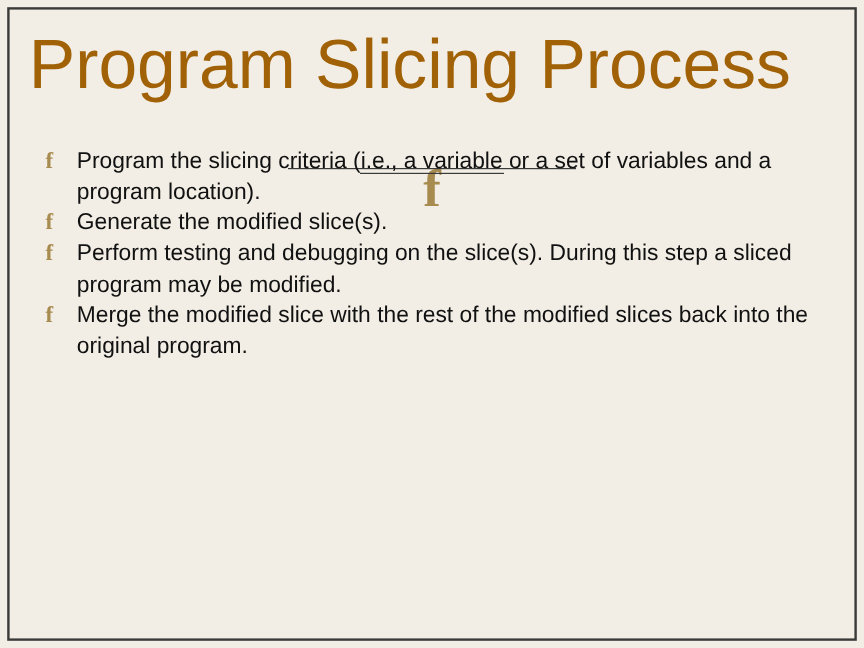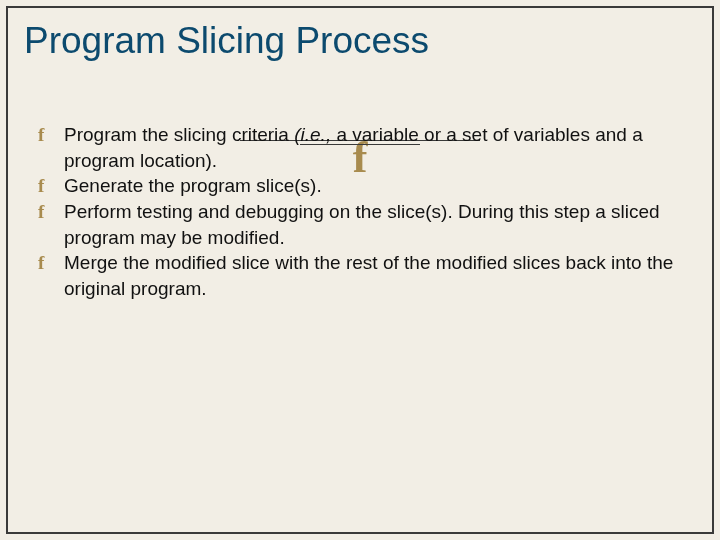--- a/index.html
+++ b/index.html
@@ -24,23 +24,23 @@
     right: 6px;
     bottom: 6px;
     border: 2px solid #3a3a39;
     box-sizing: border-box;
   }
   .title {
     position: absolute;
     top: 20px;
     left: 24px;
     right: 24px;
-    font-size: 37px;
+    font-size: 58px;
     font-weight: 400;
-    color: #0c4a6e;
+    color: #a16207;
     letter-spacing: 0px;
     font-family: Arial, Helvetica, sans-serif;
   }
   .watermark {
     position: absolute;
     top: 132px;
     left: 0;
     right: 0;
     text-align: center;
     font-family: "Segoe Script", "Brush Script MT", cursive;
@@ -86,21 +86,20 @@
     width: 26px;
     flex: 0 0 26px;
     text-align: left;
     margin-top: 0px;
   }
   .text {
     font-size: 19px;
     flex: 1;
   }
   .italic {
-    font-style: italic;
     margin-top: 38px;
   }
 </style>
 </head>
 <body>
 
 <div class="slide">
   <div class="frame"></div>
 
   <div class="title">Program Slicing Process</div>
@@ -113,21 +112,21 @@
 
     <div class="item">
       <span class="bullet">f</span>
       <span class="text">
         <span>Program the slicing criteria </span><span class="italic">(i.e.,</span><span> a variable or a set of variables and a program location).</span>
       </span>
     </div>
 
     <div class="item">
       <span class="bullet">f</span>
-      <span class="text">Generate the program slice(s).</span>
+      <span class="text">Generate the modified slice(s).</span>
     </div>
 
     <div class="item">
       <span class="bullet">f</span>
       <span class="text">Perform testing and debugging on the slice(s). During this step a sliced program may be modified.</span>
     </div>
 
     <div class="item">
       <span class="bullet">f</span>
       <span class="text">Merge the modified slice with the rest of the modified slices back into the original program.</span>

